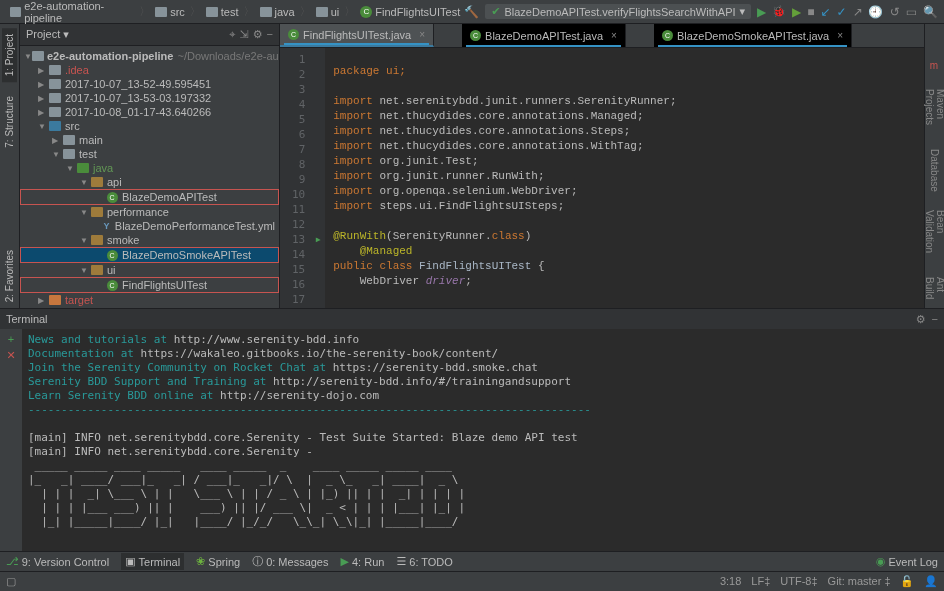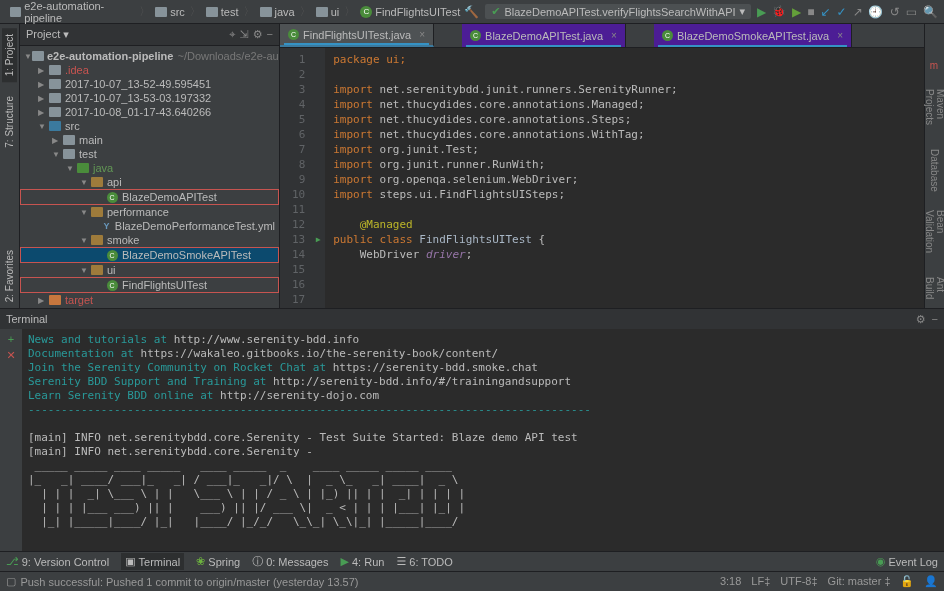--- a/index.html
+++ b/index.html
@@ -38,32 +38,32 @@
 .highlight-box { border: 1px solid #c75450; }
 .excl { color: #c75450; }
 .test-green { color: #629755; }
 .pkg-icon { width: 12px; height: 10px; background: #9e7b3b; border-radius: 1px; }
 .src-icon { width: 12px; height: 10px; background: #3b7a9e; border-radius: 1px; }
 .yaml-icon { color: #6897bb; font-weight: bold; font-size: 9px; }
 .class-c { width: 11px; height: 11px; background: #4a8c3b; border-radius: 50%; font-size: 7px; color: #fff; display: flex; align-items: center; justify-content: center; }
 
 .editor-area { flex: 1; display: flex; flex-direction: column; background: #2b2b2b; min-width: 0; }
 .editor-tabs { height: 24px; background: #3c3f41; display: flex; align-items: stretch; border-bottom: 1px solid #1e1f22; gap: 28px; }
-.editor-tab { display: flex; align-items: center; gap: 4px; padding: 0 8px; border-right: 1px solid #1e1f22; background: #4c1d95; position: relative; }
+.editor-tab { display: flex; align-items: center; gap: 4px; padding: 0 8px; border-right: 1px solid #1e1f22; background: #000000; position: relative; }
 .editor-tab.active { background: #4e5254; border-bottom: 2px solid #3b7a9e; }
 .editor-tab .close { color: #888; font-size: 10px; margin-left: 4px; }
 .editor-tab .under { position: absolute; bottom: 0; left: 4px; right: 4px; height: 2px; background: #3592c4; }
 
 .code-area { flex: 1; display: flex; font-family: 'Menlo', 'Consolas', monospace; font-size: 11px; overflow: auto; }
 .gutter { background: #313335; color: #606366; text-align: right; padding: 4px 6px 4px 12px; user-select: none; }
 .gutter div { height: 15px; line-height: 15px; }
 .mark-gutter { background: #313335; width: 14px; padding-top: 4px; }
 .mark-gutter div { height: 15px; display: flex; align-items: center; justify-content: center; }
 .mark-gutter .play { color: #499c54; font-size: 8px; }
-.code-lines { padding: 4px 8px; flex: 1; }
+.code-lines { padding: 16px 8px; flex: 1; font-family: Liberation Mono, monospace; }
 .code-lines div { height: 15px; line-height: 15px; white-space: pre; }
 .kw { color: #cc7832; }
 .ann { color: #bbb529; }
 .cls { color: #a9b7c6; }
 .fld { color: #9876aa; font-style: italic; }
 
 .terminal-panel { background: #2b2b2b; border-top: 1px solid #1e1f22; display: flex; flex-direction: column; height: 243px; }
 .terminal-header { height: 20px; background: #313335; display: flex; align-items: center; padding: 0 6px; justify-content: space-between; }
 .terminal-header .tools { display: flex; gap: 6px; color: #888; }
 .terminal-body { flex: 1; display: flex; overflow: hidden; }
@@ -360,20 +360,21 @@
         <div></div>
         <div><span class="kw">import</span><span> net.serenitybdd.junit.runners.SerenityRunner;</span></div>
         <div><span class="kw">import</span><span> net.thucydides.core.annotations.Managed;</span></div>
         <div><span class="kw">import</span><span> net.thucydides.core.annotations.Steps;</span></div>
         <div><span class="kw">import</span><span> net.thucydides.core.annotations.WithTag;</span></div>
         <div><span class="kw">import</span><span> org.junit.Test;</span></div>
         <div><span class="kw">import</span><span> org.junit.runner.RunWith;</span></div>
         <div><span class="kw">import</span><span> org.openqa.selenium.WebDriver;</span></div>
         <div><span class="kw">import</span><span> steps.ui.FindFlightsUISteps;</span></div>
         <div></div>
+        <div><span class="ann">@RunWith</span><span>(SerenityRunner.</span><span class="kw">class</span><span>)</span></div>
         <div><span class="ann">    @Managed</span></div>
         <div><span class="kw">public class </span><span class="cls">FindFlightsUITest</span><span> {</span></div>
         <div><span>    WebDriver </span><span class="fld">driver</span><span>;</span></div>
         <div></div>
         <div></div>
 
       </div>
     </div>
   </div>
 
@@ -450,21 +451,20 @@
   <span class="bt-spacer"></span>
   <span class="bt-item">
       <span style="color:#499c54">◉</span>
       <span>Event Log</span>
     </span>
 </div>
 
 <div class="status-bar">
   <div class="sb-left">
     <span>▢</span>
-    <span>Push successful: Pushed 1 commit to origin/master (yesterday 13.57)</span>
   </div>
   <div class="sb-right">
     <span>3:18</span>
     <span><span>LF</span>‡</span>
     <span><span>UTF-8</span>‡</span>
     <span><span>Git: master</span> ‡</span>
     <span>🔓</span>
     <span>👤</span>
   </div>
 </div>

